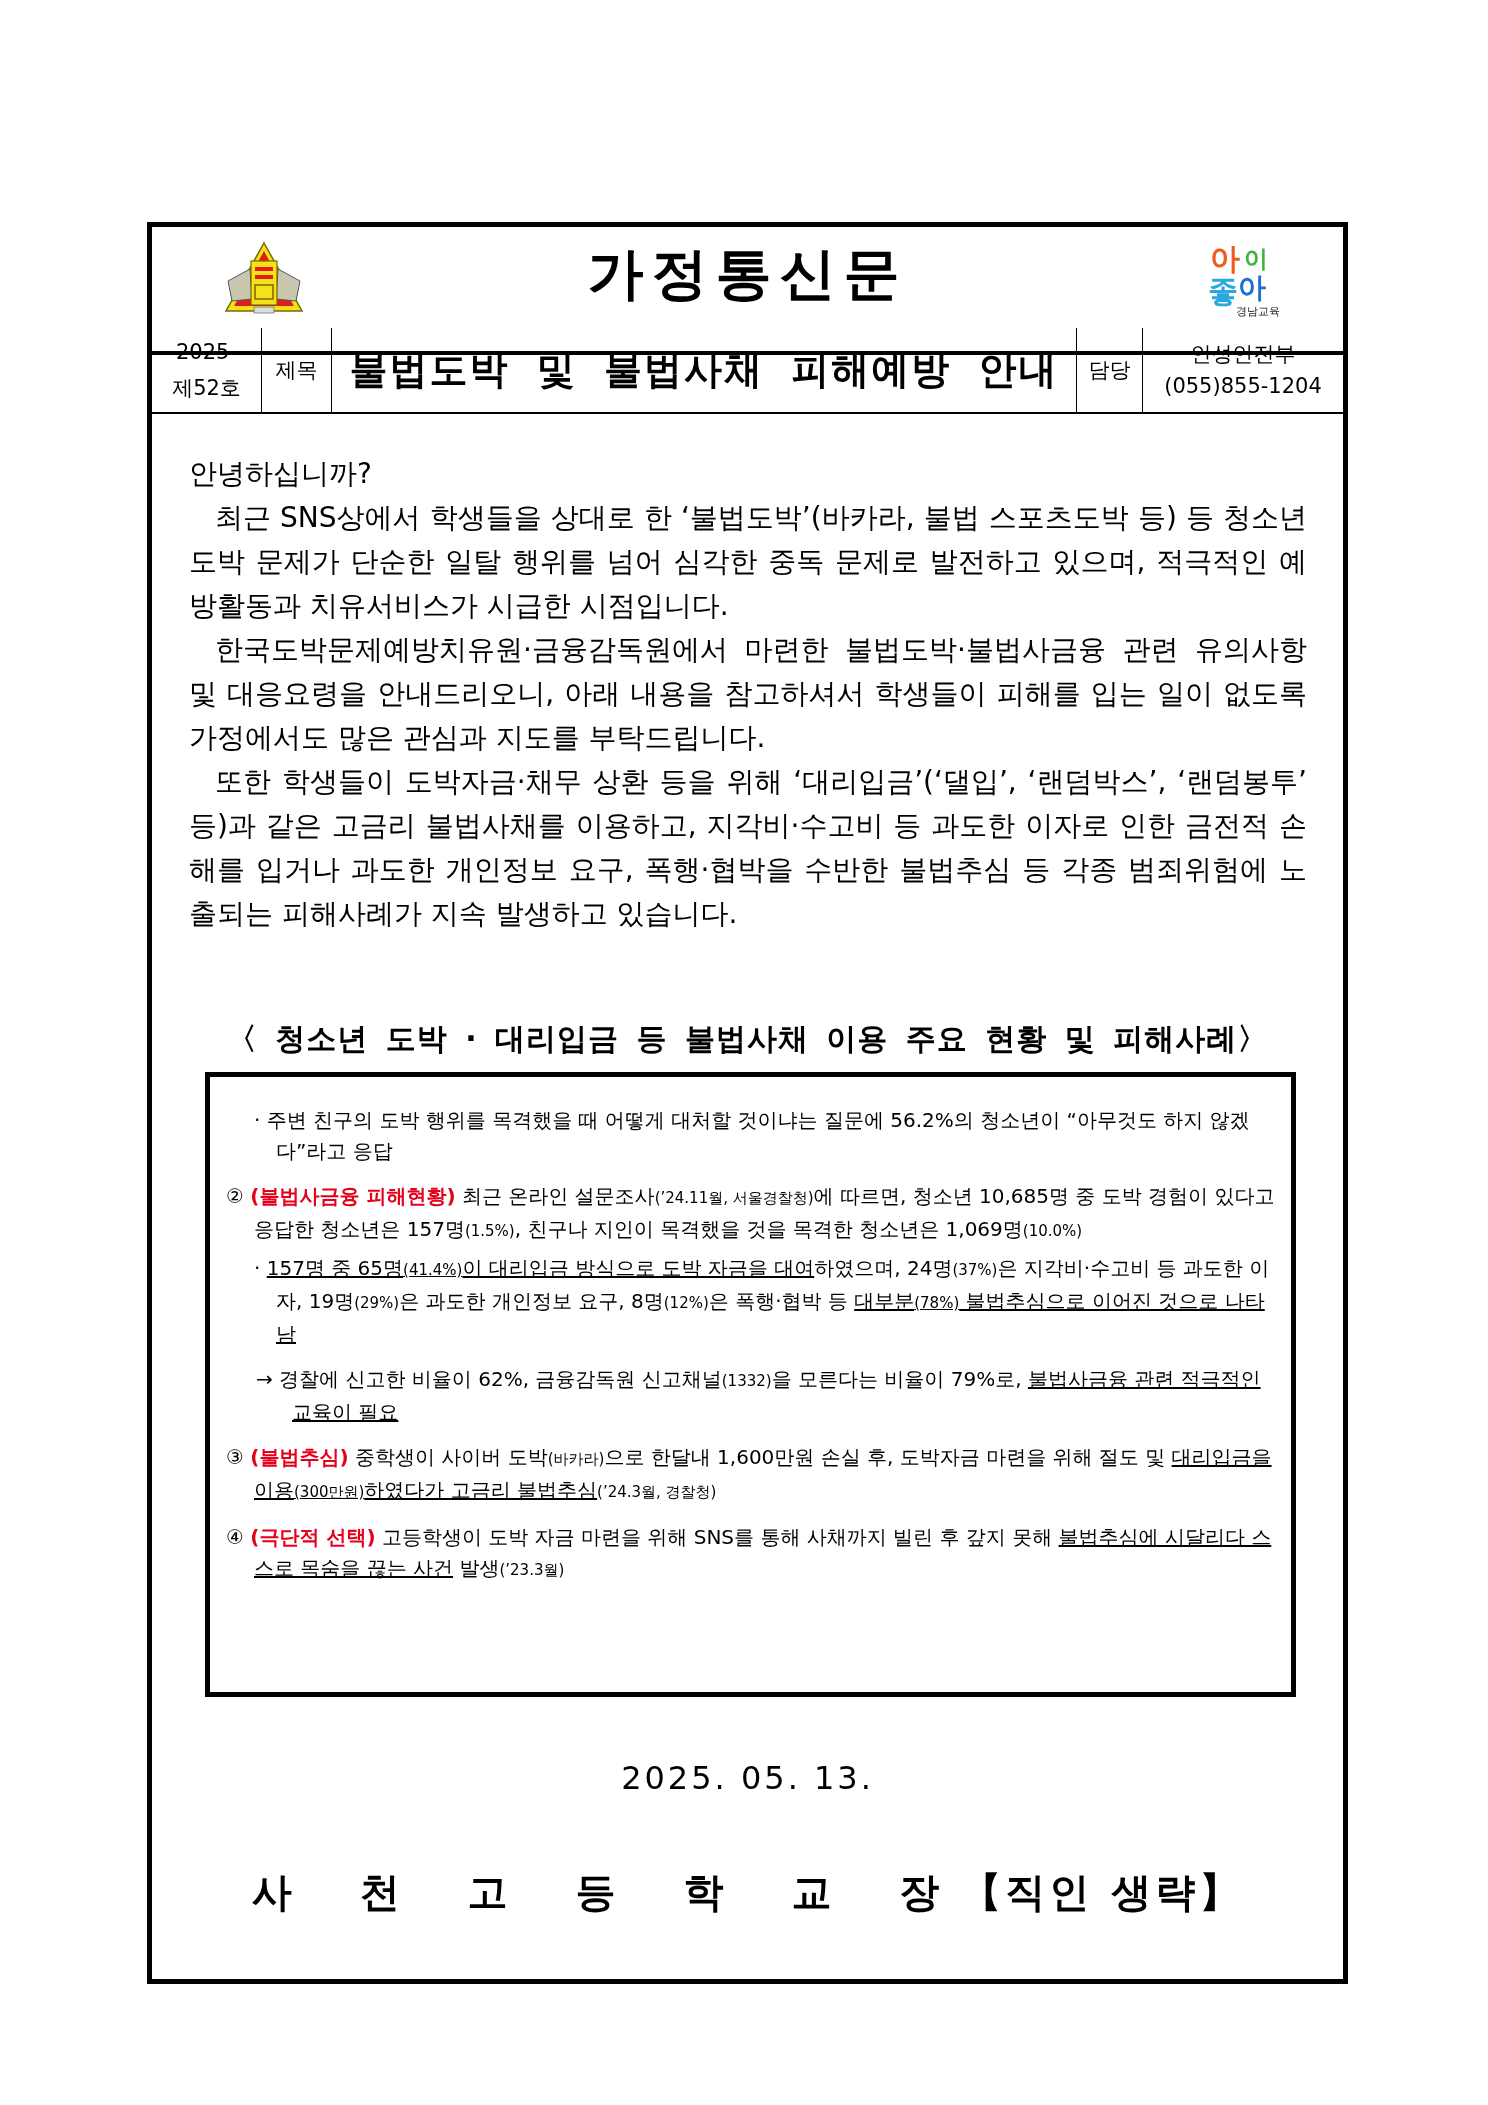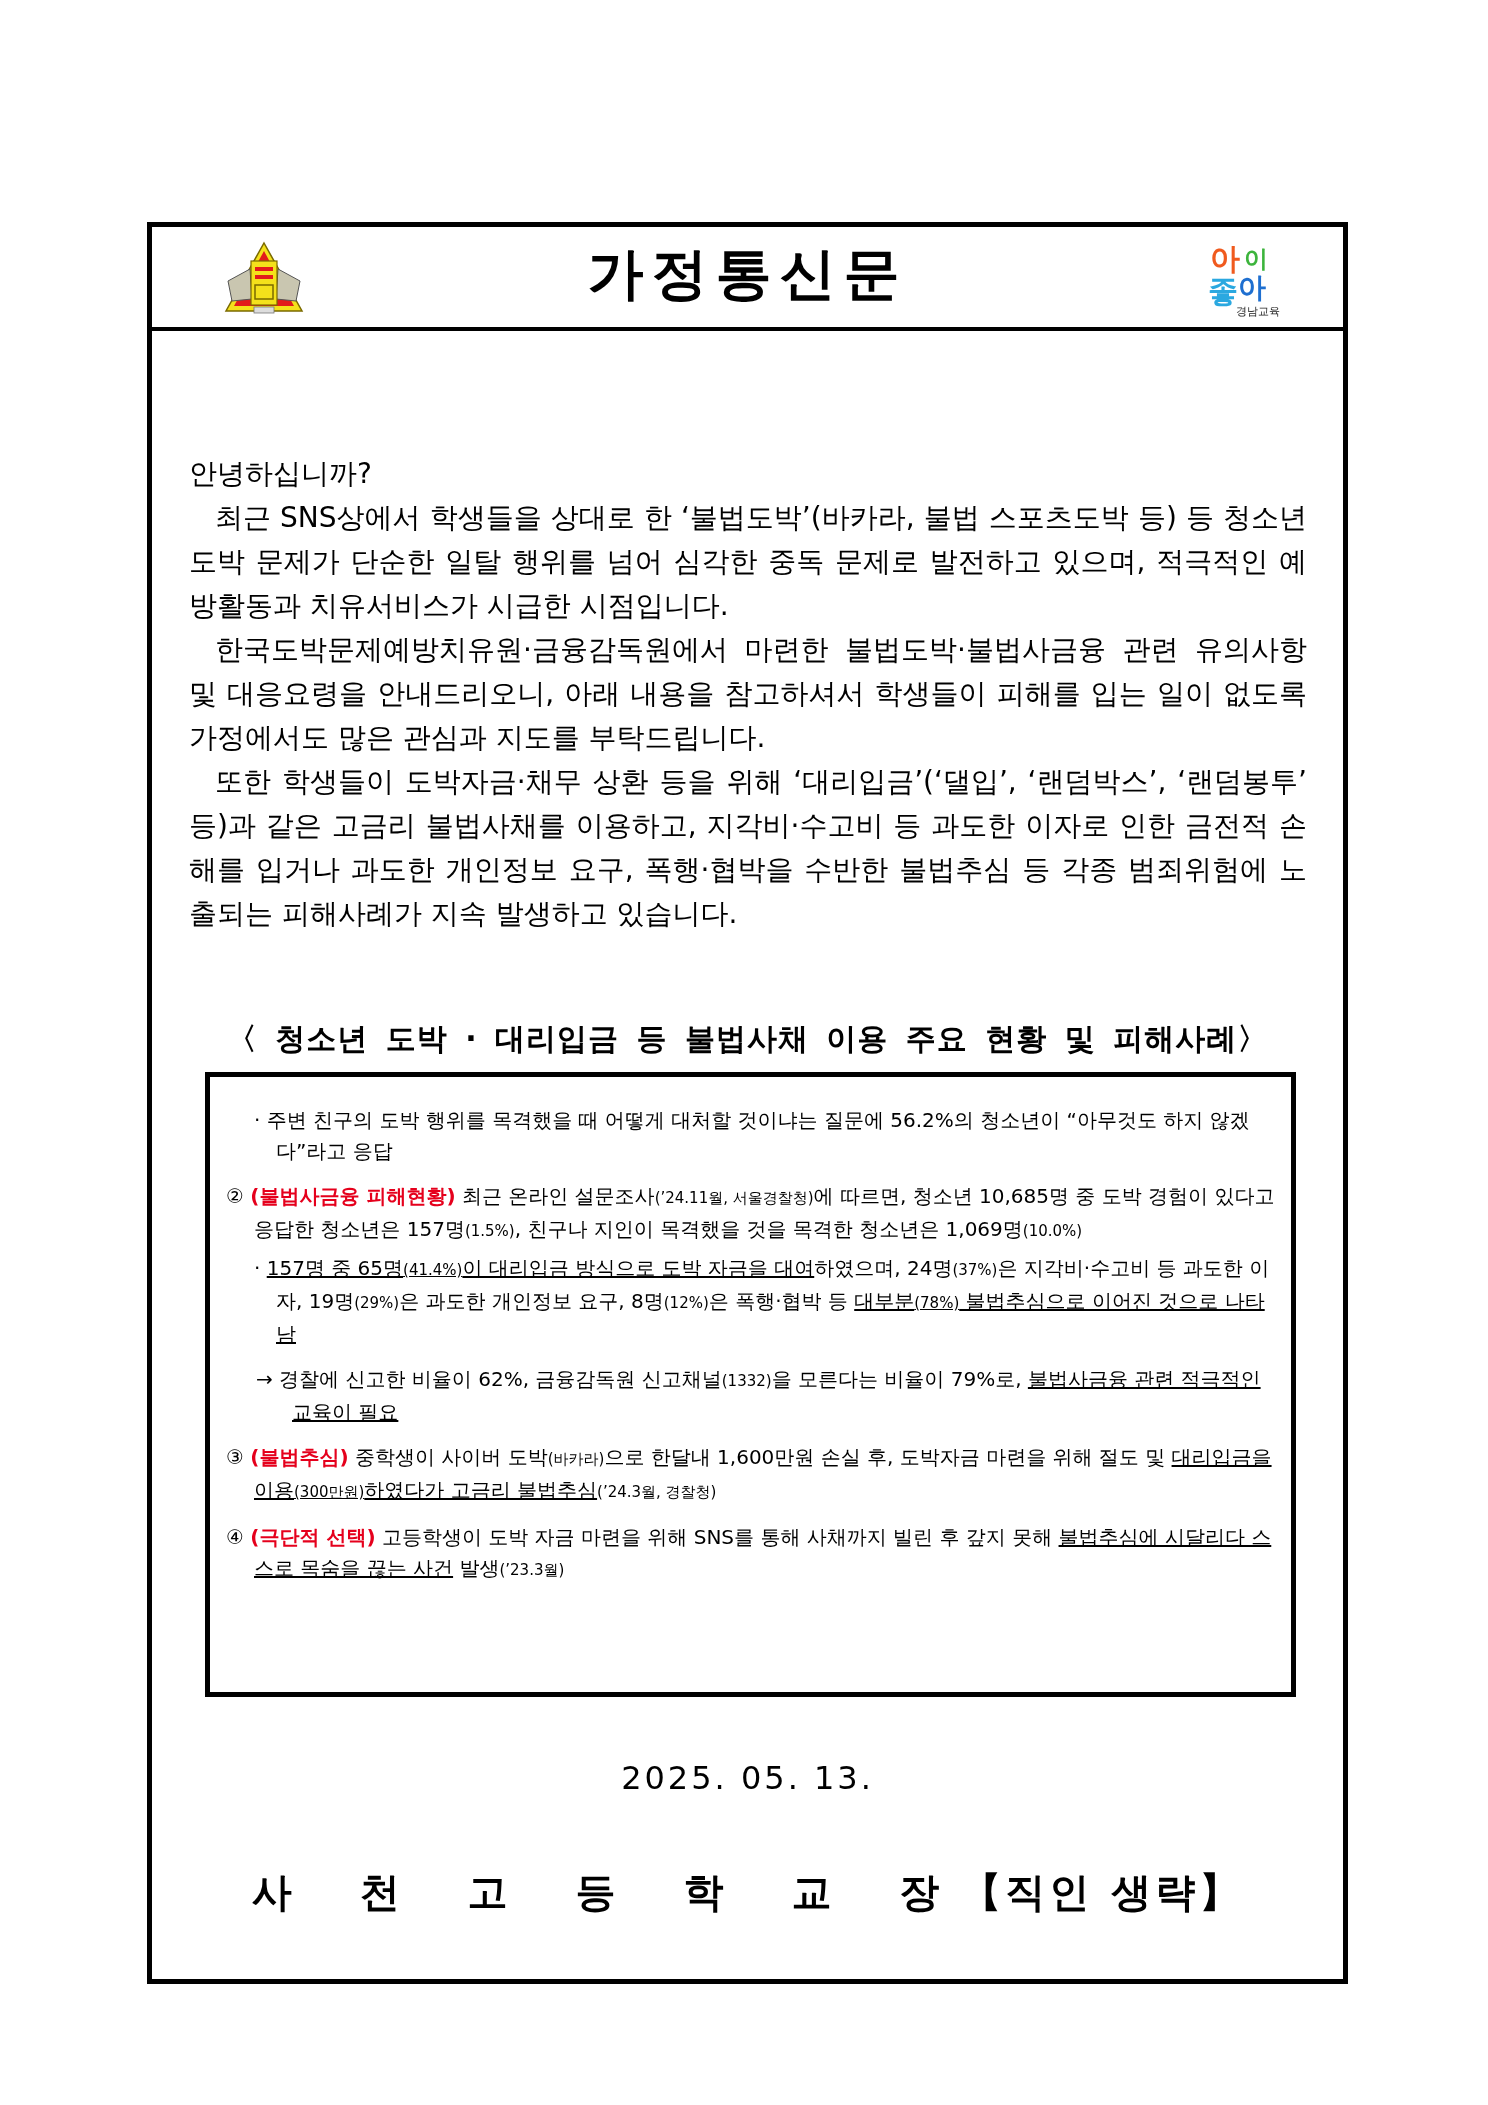--- a/index.html
+++ b/index.html
@@ -1,18 +1,18 @@
 <!DOCTYPE html>
 <html><head>
 <meta charset="utf-8">
 <style>
   html, body { margin:0; padding:0; background:#ffffff; }
   body { width:1488px; height:2105px; position:relative; font-family:"DejaVu Sans", sans-serif; color:#000; overflow:hidden; }
   .frame { position:absolute; left:147px; top:222px; width:1201px; height:1762px; border:5px solid #000; box-sizing:border-box; }
-  .header-row { position:absolute; left:0; top:0; width:100%; height:104px; border-bottom:4px solid #000; box-sizing:border-box; }
+  .header-row { position:absolute; left:0; top:0; width:100%; height:128px; border-bottom:4px solid #000; box-sizing:border-box; }
   .doc-title { position:absolute; left:0; right:0; top:10px; text-align:center; font-size:56px; font-weight:bold; letter-spacing:8px; }
   .logo-left { position:absolute; left:72px; top:14px; width:80px; height:76px; }
   .logo-right { position:absolute; left:1040px; top:8px; width:100px; height:86px; }
   .meta-row { position:absolute; left:0; top:101px; width:100%; height:86px; border-bottom:2px solid #000; box-sizing:border-box; display:flex; }
   .cell { border-right:1px solid #000; box-sizing:border-box; display:flex; align-items:center; justify-content:center; text-align:center; }
   .cell:last-child { border-right:none; }
   .c-no { width:110px; flex-direction:column; font-size:21px; line-height:36px; }
   .c-label1 { width:70px; font-size:21px; }
   .c-subject { flex:1; font-size:38px; font-weight:bold; letter-spacing:2px; word-spacing:12px; }
   .c-label2 { width:66px; font-size:21px; }
@@ -57,20 +57,33 @@
       <svg width="100" height="86" viewBox="0 0 100 86">
         <text x="18" y="34" font-family="DejaVu Sans, sans-serif" font-size="30" font-weight="bold" fill="#f05a1e">아</text>
         <text x="52" y="32" font-family="DejaVu Sans, sans-serif" font-size="24" font-weight="bold" fill="#3cb43c">이</text>
         <text x="16" y="66" font-family="DejaVu Sans, sans-serif" font-size="30" font-weight="bold" fill="#2aa8e0">좋</text>
         <text x="46" y="62" font-family="DejaVu Sans, sans-serif" font-size="28" font-weight="bold" fill="#1e6fd0">아</text>
         <text x="44" y="80" font-family="DejaVu Sans, sans-serif" font-size="11" fill="#222">경남교육</text>
       </svg>
     </div>
   </div>
 
+  <div class="meta-row">
+    <div class="cell c-no">
+      <span>2025-</span>
+      <span>제52호</span>
+    </div>
+    <div class="cell c-label1">제목</div>
+    <div class="cell c-subject">불법도박 및 불법사채 피해예방 안내</div>
+    <div class="cell c-label2">담당</div>
+    <div class="cell c-contact">
+      <span>인성안전부</span>
+      <span>(055)855-1204</span>
+    </div>
+  </div>
 
   <div class="body-text">
     <p>안녕하십니까?</p>
     <p class="indent">최근 SNS상에서 학생들을 상대로 한 ‘불법도박’(바카라, 불법 스포츠도박 등) 등 청소년 도박 문제가 단순한 일탈 행위를 넘어 심각한 중독 문제로 발전하고 있으며, 적극적인 예방활동과 치유서비스가 시급한 시점입니다.</p>
     <p class="indent">한국도박문제예방치유원·금융감독원에서 마련한 불법도박·불법사금융 관련 유의사항 및 대응요령을 안내드리오니, 아래 내용을 참고하셔서 학생들이 피해를 입는 일이 없도록 가정에서도 많은 관심과 지도를 부탁드립니다.</p>
     <p class="indent">또한 학생들이 도박자금·채무 상환 등을 위해 ‘대리입금’(‘댈입’, ‘랜덤박스’, ‘랜덤봉투’ 등)과 같은 고금리 불법사채를 이용하고, 지각비·수고비 등 과도한 이자로 인한 금전적 손해를 입거나 과도한 개인정보 요구, 폭행·협박을 수반한 불법추심 등 각종 범죄위험에 노출되는 피해사례가 지속 발생하고 있습니다.</p>
   </div>
 
   <div class="sec-title">〈 청소년 도박 · 대리입금 등 불법사채 이용 주요 현황 및 피해사례〉</div>
 

